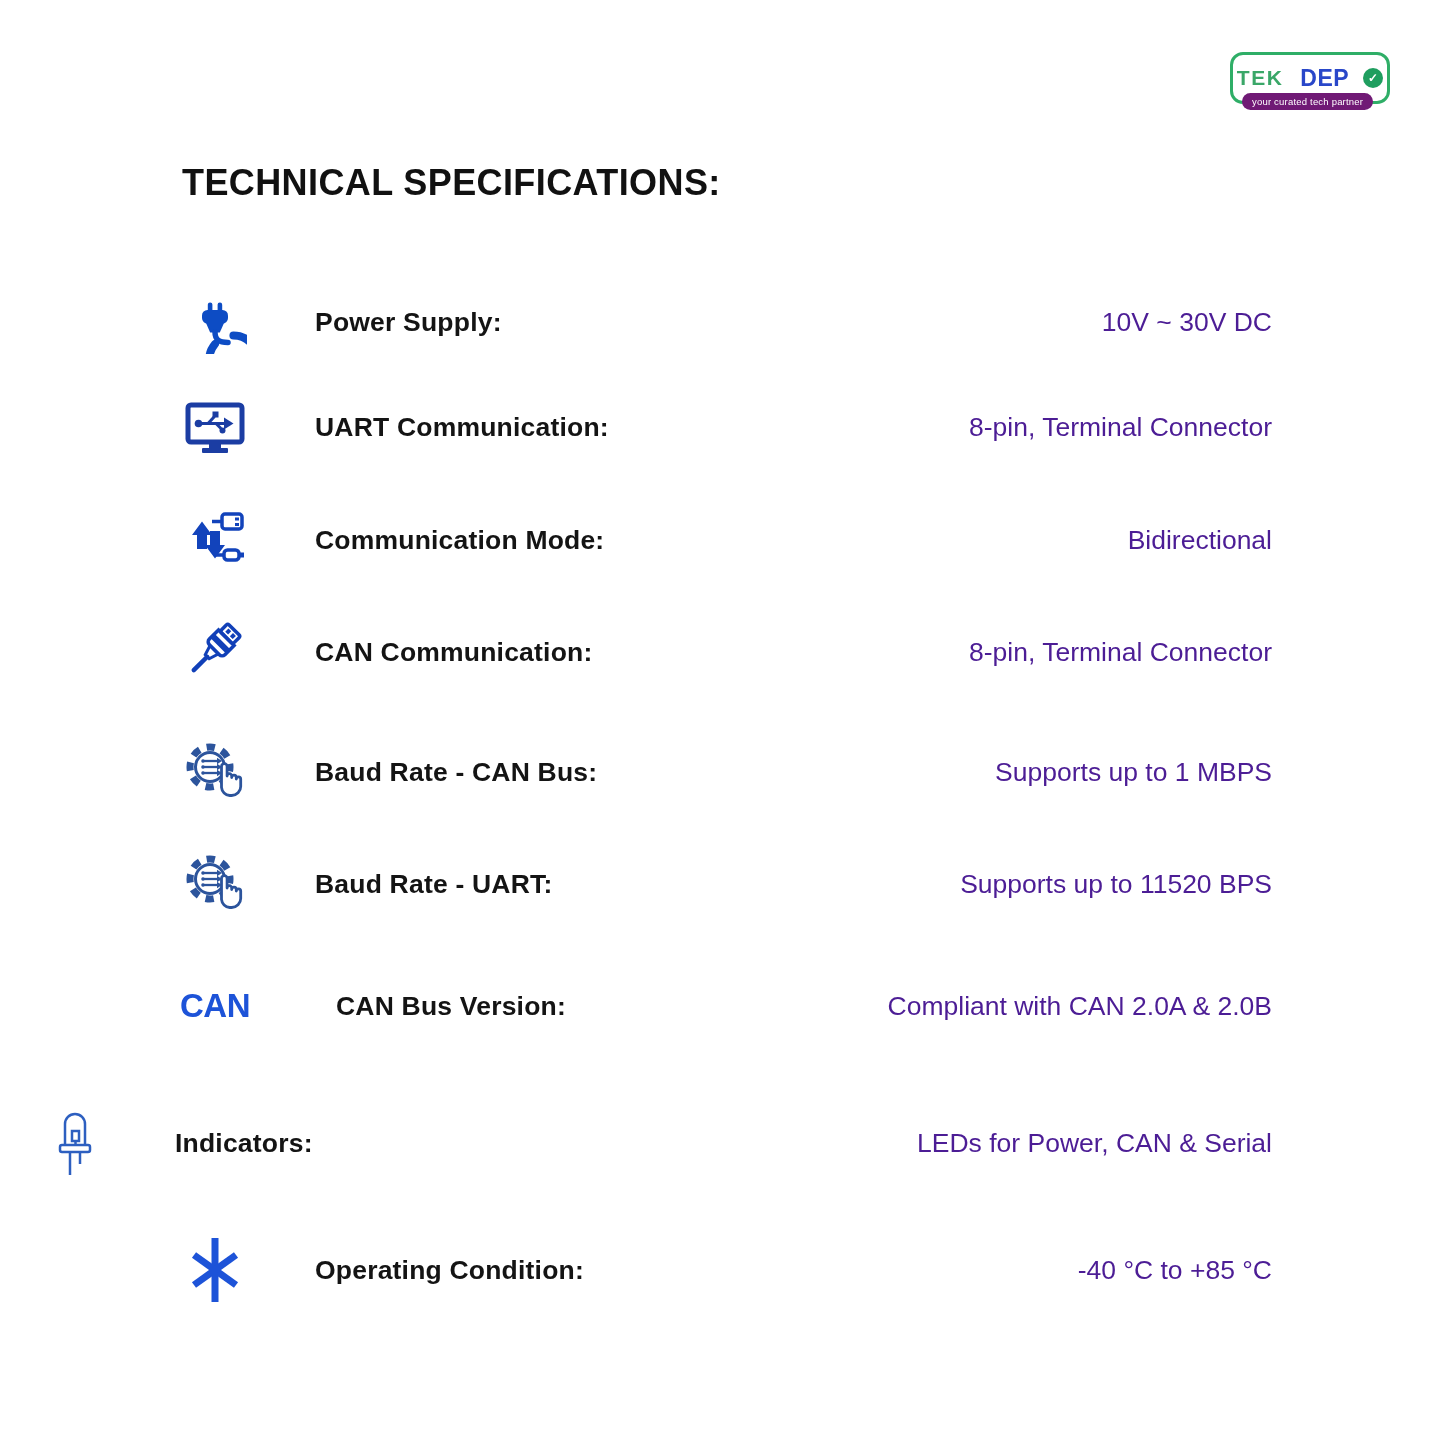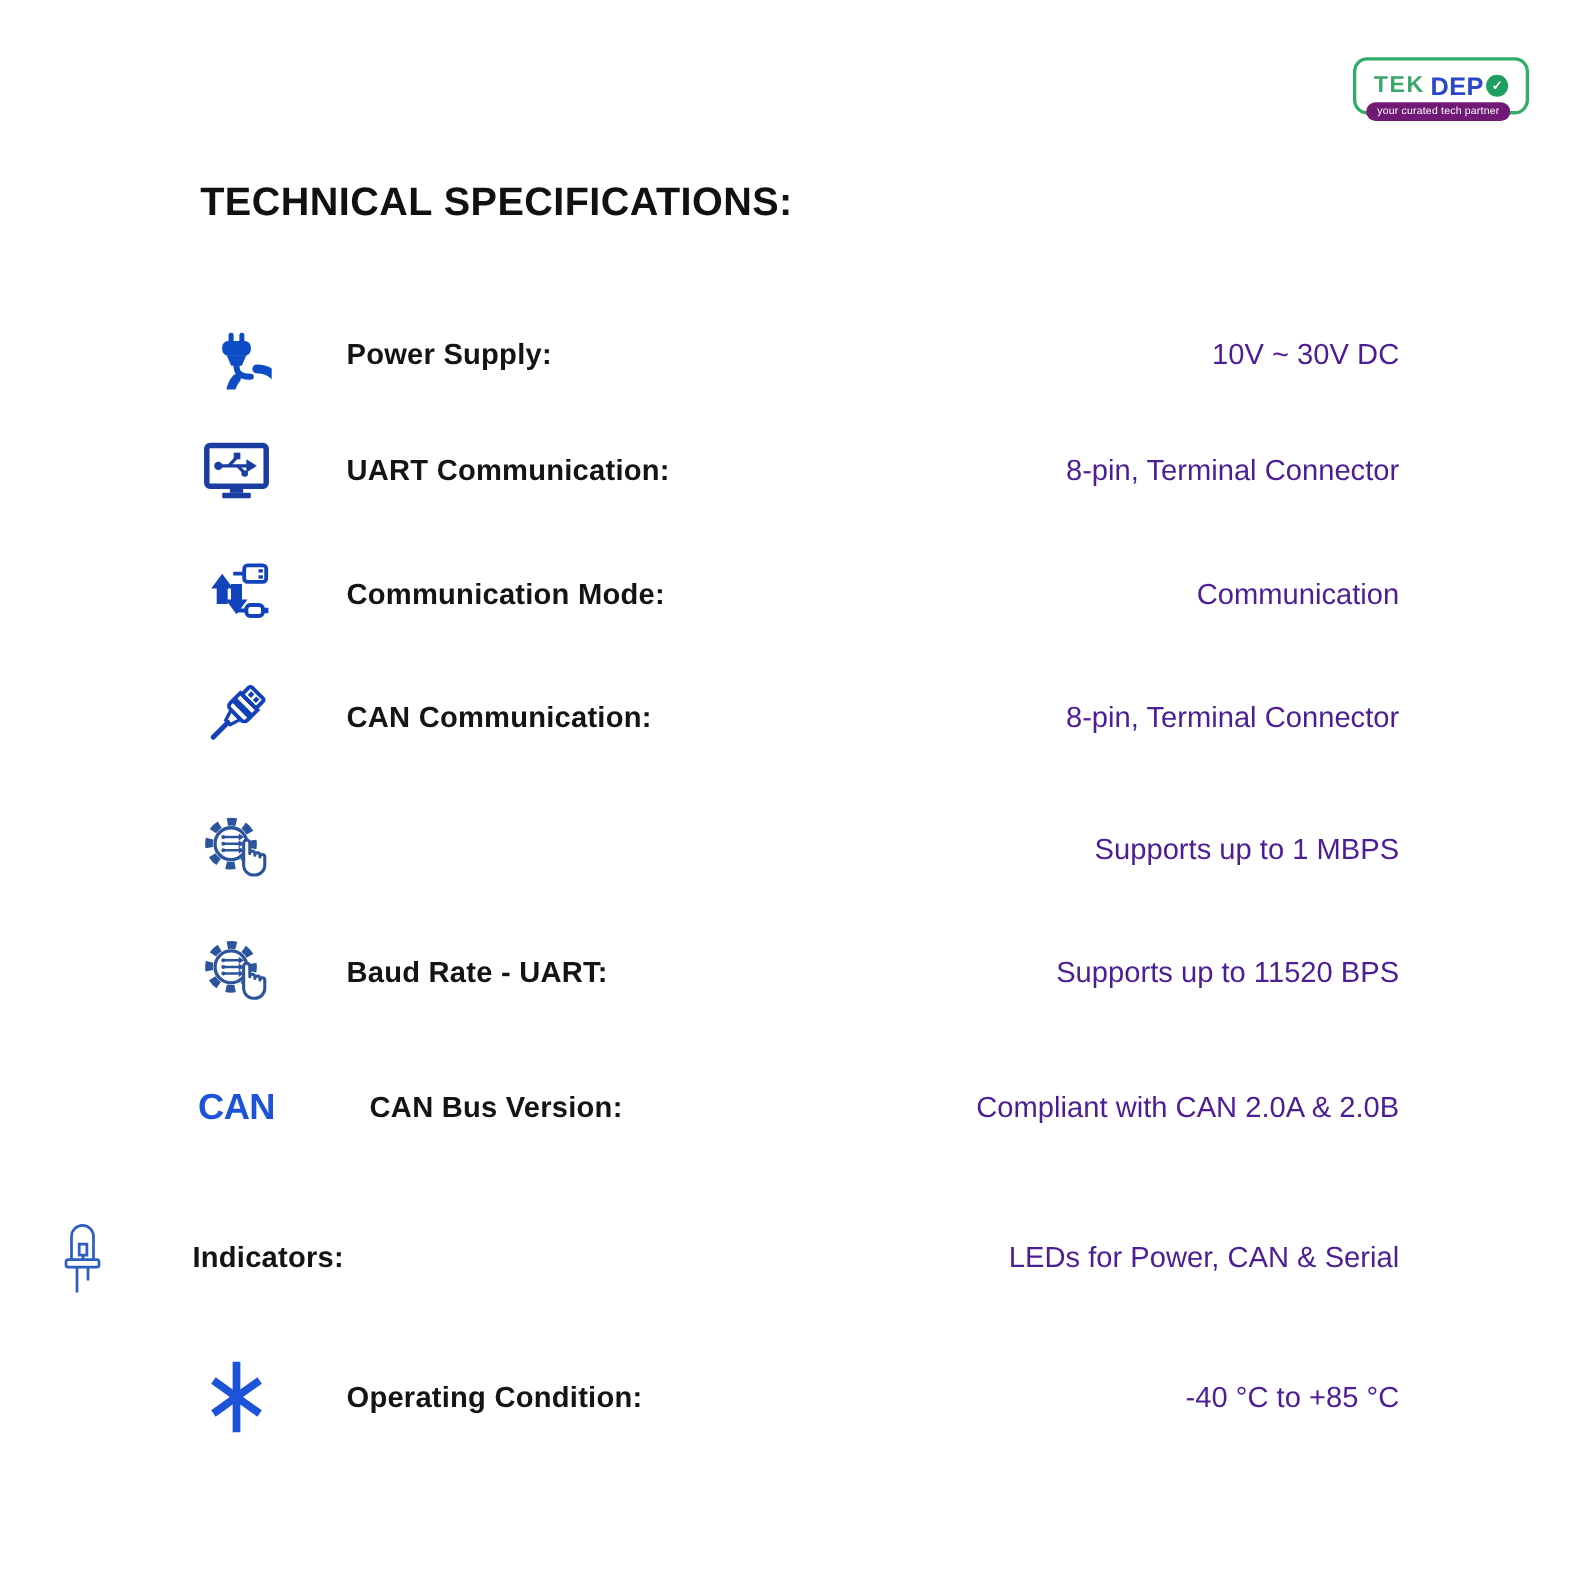--- a/index.html
+++ b/index.html
@@ -4,21 +4,21 @@
 <style>
   * { margin: 0; padding: 0; box-sizing: border-box; }
   html, body { width: 1445px; height: 1445px; background: #ffffff; overflow: hidden; }
   body { font-family: "Liberation Sans", sans-serif; color: #161616; position: relative; }
 
   
   .logo { position: absolute; top: 52px; right: 55px; width: 160px; }
   .logo-box {
     position: relative; width: 160px; height: 52px;
     border: 3px solid #2fae67; border-radius: 13px;
-    display: flex; align-items: center; justify-content: center; gap: 5px;
+    display: flex; align-items: center; justify-content: center; gap: 17px;
     background: #ffffff;
   }
   .logo-tek { color: #3aa768; font-size: 21px; font-weight: 600; letter-spacing: 1.5px; }
   .logo-dep { color: #2947c9; font-size: 23px; font-weight: 700; letter-spacing: 0.5px; }
   .logo-check {
     width: 20px; height: 20px; border-radius: 50%;
     background: #1f9e5f; color: #ffffff; font-size: 12px; font-weight: 700;
     display: flex; align-items: center; justify-content: center;
     margin-left: -3px;
   }
@@ -122,21 +122,21 @@
         <line x1="42" y1="48" x2="34" y2="48"></line>
       </g>
       <rect x="53" y="10.5" width="4" height="3" fill="#1243bb"></rect>
       <rect x="53" y="16" width="4" height="3" fill="#1243bb"></rect>
       <rect x="57" y="45.5" width="5" height="5" fill="#1243bb"></rect>
       <polygon points="10,28 20,14.5 30,28 25,28 25,42 15,42 15,28" fill="#1243bb"></polygon>
       <polygon points="23,38 28,38 28,24 38,24 38,38 43,38 33,51.5" fill="#1243bb"></polygon>
     </svg>
   </div>
   <div class="spec-label">Communication Mode:</div>
-  <div class="spec-value">Communication</div>
+  <div class="spec-value">Bidirectional</div>
 </div>
 
 <div class="spec-row mt-r4">
   <div class="icon-cell">
     <svg width="66" height="66" viewBox="0 0 66 66">
       <g transform="rotate(45 33 30)">
         <rect x="24" y="3" width="18" height="11" rx="2" fill="none" stroke="#1140b8" stroke-width="3.5"></rect>
         <rect x="28" y="6" width="4" height="4.5" fill="#1140b8"></rect>
         <rect x="34.5" y="6" width="4" height="4.5" fill="#1140b8"></rect>
         <path d="M22 14 h22 v13 a4 4 0 0 1 -4 4 h-14 a4 4 0 0 1 -4 -4 Z" fill="none" stroke="#1140b8" stroke-width="3.5"></path>
@@ -166,20 +166,21 @@
         <polygon points="35,18.8 40,22 35,25.2"></polygon>
         <polygon points="35,24.8 40,28 35,31.2"></polygon>
         <polygon points="35,30.8 40,34 35,37.2"></polygon>
         <circle cx="21" cy="22" r="1.8"></circle>
         <circle cx="21" cy="28" r="1.8"></circle>
         <circle cx="21" cy="34" r="1.8"></circle>
       </g>
       <path d="M39.5 40 V27.5 a2.8 2.8 0 0 1 5.6 0 V37 a2.3 2.3 0 0 1 4.6 0 v1.5 a2.3 2.3 0 0 1 4.6 0 v1.5 a2.2 2.2 0 0 1 4.4 0 v7.5 a9 9 0 0 1 -9 9 h-2 a9 9 0 0 1 -8.2 -8.2 Z" fill="#ffffff" stroke="#2c549c" stroke-width="2.8" stroke-linejoin="round"></path>
     </svg>
   </div>
+  <div class="spec-label">Baud Rate - CAN Bus:</div>
   <div class="spec-value">Supports up to 1 MBPS</div>
 </div>
 
 <div class="spec-row mt-r6">
   <div class="icon-cell">
     <svg width="66" height="66" viewBox="0 0 66 66">
       <g fill="none" stroke="#2c549c">
         <circle cx="28" cy="28" r="20" stroke-width="7" stroke-dasharray="8.4 7.3" stroke-dashoffset="4"></circle>
         <circle cx="28" cy="28" r="14.5" stroke-width="3"></circle>
         <g stroke-width="2.3">

